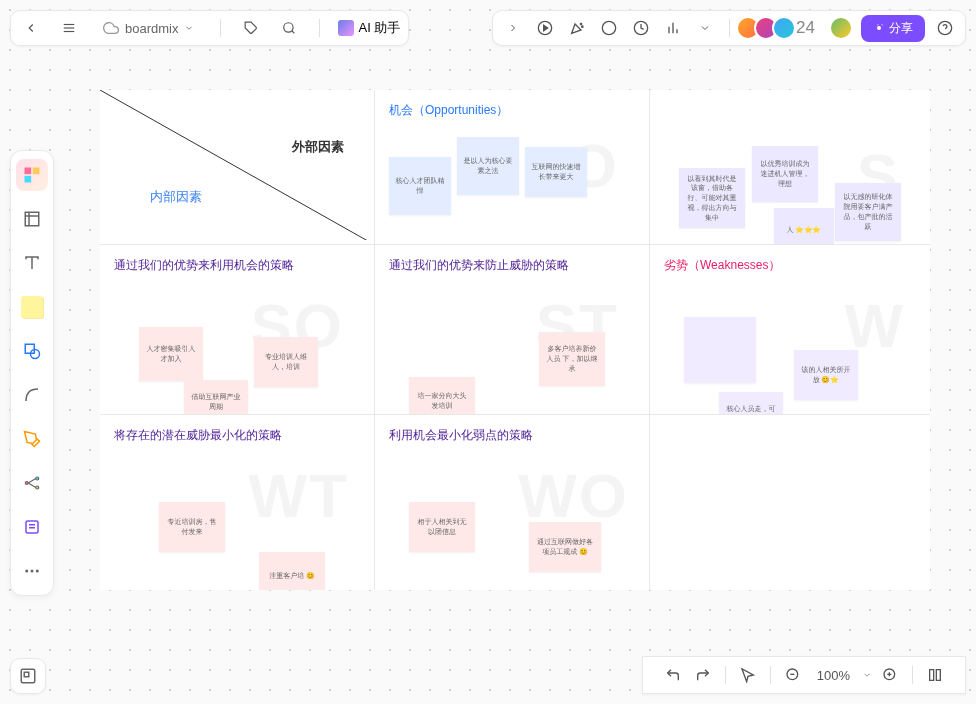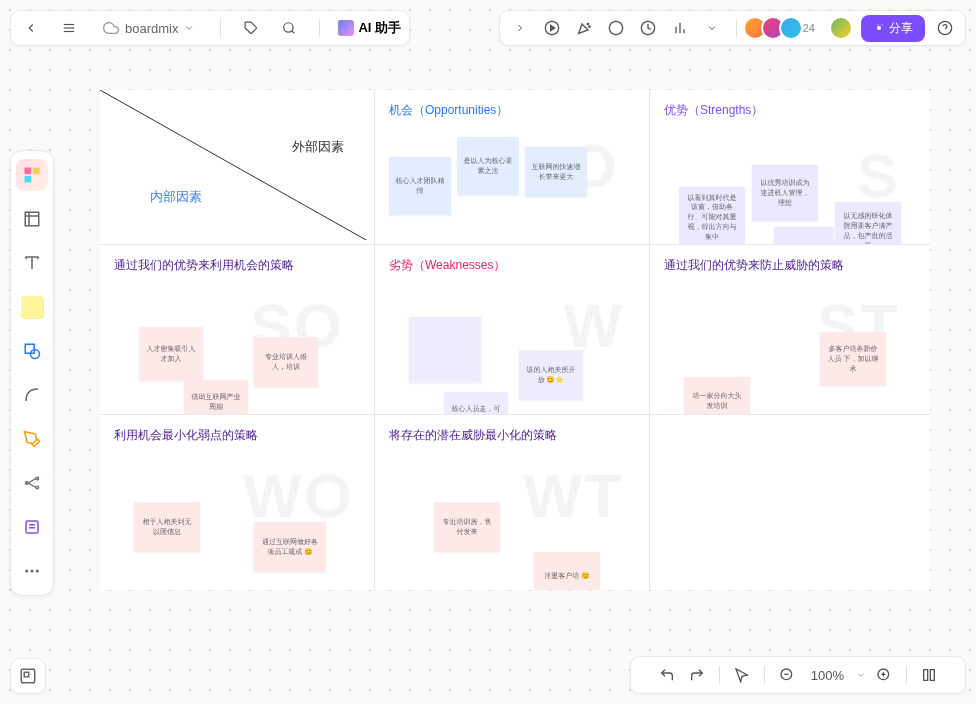--- a/index.html
+++ b/index.html
@@ -4,52 +4,52 @@
 <style>
 *{margin:0;padding:0;box-sizing:border-box;font-family:-apple-system,BlinkMacSystemFont,"Segoe UI",sans-serif}
 body{width:976px;height:704px;background:#fafafa;position:relative;overflow:hidden}
 .dots{position:absolute;inset:0;background-image:radial-gradient(circle,#d0d0d0 1px,transparent 1px);background-size:20px 20px;z-index:0}
 .topbar{position:absolute;top:10px;left:10px;right:10px;height:36px;display:flex;justify-content:space-between;z-index:10}
 .top-left,.top-right{display:flex;align-items:center;gap:14px;background:#fff;border:1px solid #e8e8e8;border-radius:10px;padding:4px 8px;box-shadow:0 1px 3px rgba(0,0,0,.05)}
 .top-right{gap:8px}
 .tb-btn{width:24px;height:24px;display:flex;align-items:center;justify-content:center;border-radius:6px;cursor:pointer;color:#555}
 .brand{display:flex;align-items:center;gap:6px;padding:0 8px;color:#666;font-size:13px;cursor:pointer}
 .cloud-icon{color:#999}
-.ai-label{display:flex;align-items:center;gap:4px;font-size:13px;font-weight:700}
+.ai-label{display:flex;align-items:center;gap:4px;font-size:13px;font-weight:400}
 .ai-icon{width:16px;height:16px;background:linear-gradient(135deg,#667eea,#f093fb);border-radius:3px}
 .divider{width:1px;height:18px;background:#e0e0e0;margin:0 4px}
 .avatars{display:flex;align-items:center}
 .avatar{width:24px;height:24px;border-radius:50%;margin-left:-6px;border:2px solid #fff}
 .av1{background:linear-gradient(135deg,#ffa726,#ff7043)}
 .av2{background:linear-gradient(135deg,#ec407a,#ab47bc)}
 .av3{background:linear-gradient(135deg,#42a5f5,#26c6da)}
 .av4{background:linear-gradient(135deg,#66bb6a,#ffca28)}
-.count{font-size:11px;color:#888;}
+.count{font-size:17px;color:#888;}
 .share-btn{display:flex;align-items:center;gap:4px;background:#7c4dff;color:#fff;padding:5px 12px;border-radius:8px;font-size:12px;cursor:pointer}
 .sidetool{position:absolute;left:10px;top:150px;width:44px;background:#fff;border:1px solid #e8e8e8;border-radius:12px;padding:8px 0;display:flex;flex-direction:column;align-items:center;gap:12px;z-index:10;box-shadow:0 2px 6px rgba(0,0,0,.05)}
 .st-btn{width:32px;height:32px;display:flex;align-items:center;justify-content:center;border-radius:8px;cursor:pointer;color:#666}
 .st-btn.active{background:linear-gradient(135deg,#ffe0e9,#fff0e0);border-radius:8px}
 .sticky-y{width:22px;height:22px;background:#fff59d;border-radius:3px;box-shadow:1px 1px 0 #f9e79f}
-.bottombar{position:absolute;right:10px;bottom:10px;display:flex;align-items:center;gap:6px;background:#fff;border:1px solid #e8e8e8;border-radius:10px;padding:6px 24px;z-index:10;box-shadow:0 1px 3px rgba(0,0,0,.05)}
+.bottombar{position:absolute;right:10px;bottom:10px;display:flex;align-items:center;gap:6px;background:#fff;border:1px solid #e8e8e8;border-radius:0;padding:6px 18px;z-index:10;box-shadow:0 1px 3px rgba(0,0,0,.05)}
 .zoom{font-size:13px;color:#555;padding:0 6px}
 .bl-corner{position:absolute;left:10px;bottom:10px;width:36px;height:36px;background:#fff;border:1px solid #e8e8e8;border-radius:10px;display:flex;align-items:center;justify-content:center;z-index:10;cursor:pointer;box-shadow:0 1px 3px rgba(0,0,0,.05)}
 .canvas{position:absolute;top:90px;left:100px;width:830px;height:500px;background:#fff;z-index:5}
 .grid{display:grid;grid-template-columns:275px 275px 280px;grid-template-rows:155px 170px 175px;height:100%;width:100%}
 .cell{border-right:1px solid #e8e8e8;border-bottom:1px solid #e8e8e8;padding:12px 14px;position:relative;overflow:hidden}
 .cell:nth-child(3n){border-right:none}
 .cell:nth-child(n+7){border-bottom:none}
 .ch{font-size:12px;font-weight:500;margin-bottom:8px}
 .c-blue{color:#2979ff}
 .c-orange{color:#fb8c00}
 .c-purple{color:#7c4dff}
 .c-pink{color:#e91e63}
 .c-black{color:#4c1d95}
 .diag{position:absolute;inset:0}
 .diag line{stroke:#333;stroke-width:1}
-.lbl-out{position:absolute;top:48px;right:30px;font-size:13px;color:#333;font-weight:400}
+.lbl-out{position:absolute;top:48px;right:30px;font-size:13px;color:#333;font-weight:700}
 .lbl-in{position:absolute;bottom:38px;left:50px;font-size:13px;color:#3b82f6;font-weight:500}
 .wm{position:absolute;font-size:62px;font-weight:700;color:#f4f4f4;z-index:0;user-select:none;letter-spacing:2px}
 .notes{position:relative;z-index:1;display:flex;flex-wrap:wrap;gap:6px;margin-top:6px}
 .note{font-size:7px;padding:10px 6px;text-align:center;display:flex;align-items:center;justify-content:center;color:#666;line-height:1.4;box-shadow:0 1px 2px rgba(0,0,0,.06)}
 .n-blue{background:#e3edff}
 .n-pink{background:#ffe8e8}
 .n-purple{background:#ece8ff}
 .n-lpurp{background:#f0ebff}
 svg{display:block}
 </style>
@@ -244,69 +244,68 @@
     <div class="cell">
       <div class="ch c-blue">机会（Opportunities）</div>
       <div class="wm" style="right:30px;top:40px">O</div>
       <div class="notes">
         <div class="note n-blue" style="width:62px;height:58px;margin-top:30px">核心人才团队精悍</div>
         <div class="note n-blue" style="width:62px;height:58px;margin-top:10px">是以人为核心要素之法</div>
         <div class="note n-blue" style="width:62px;height:50px;margin-top:20px">互联网的快速增长带来更大</div>
       </div>
     </div>
     <div class="cell">
-      <div class="ch c-purple">优势（Strengths）</div>
       <div class="wm" style="right:30px;top:50px">S</div>
       <div class="notes">
         <div class="note n-purple" style="width:66px;height:60px;position:absolute;left:15px;top:60px">以看到其时代是该窗，借助各行、可能对其重视，得出方向与集中</div>
         <div class="note n-purple" style="width:66px;height:56px;position:absolute;left:88px;top:38px">以优秀培训成为迷进机人管理，理想</div>
         <div class="note n-purple" style="width:66px;height:58px;position:absolute;right:15px;top:75px">以无感的研化体院用要客户满产品，包产批的活跃</div>
         <div class="note n-purple" style="width:60px;height:44px;position:absolute;left:110px;top:100px">人 ⭐⭐⭐</div>
       </div>
     </div>
     <div class="cell">
       <div class="ch c-black">通过我们的优势来利用机会的策略</div>
       <div class="wm" style="right:30px;top:45px">SO</div>
       <div class="notes">
         <div class="note n-pink" style="width:64px;height:54px;position:absolute;left:25px;top:45px">人才密集吸引人才加入</div>
         <div class="note n-pink" style="width:64px;height:50px;position:absolute;left:140px;top:55px">专业培训人维人，培训</div>
         <div class="note n-pink" style="width:64px;height:44px;position:absolute;left:70px;top:98px">借助互联网产业周期</div>
       </div>
     </div>
     <div class="cell">
+      <div class="ch c-black">通过我们的优势来防止威胁的策略</div>
+      <div class="wm" style="right:30px;top:45px">ST</div>
+      <div class="notes">
+        <div class="note n-pink" style="width:66px;height:54px;position:absolute;right:30px;top:50px">多客户培养新价人员 下，加以继承</div>
+        <div class="note n-pink" style="width:66px;height:48px;position:absolute;left:20px;top:95px">培一家分向大头发培训</div>
+      </div>
+    </div>
+    <div class="cell">
       <div class="ch c-pink">劣势（Weaknesses）</div>
       <div class="wm" style="right:25px;top:45px">W</div>
       <div class="notes">
         <div class="note n-lpurp" style="width:72px;height:66px;position:absolute;left:20px;top:35px"></div>
         <div class="note n-lpurp" style="width:64px;height:50px;position:absolute;left:130px;top:68px">该的人相关所开放 😊⭐</div>
         <div class="note n-lpurp" style="width:64px;height:54px;position:absolute;left:55px;top:110px">核心人员走，可以批该制 ⭐上培的借助</div>
       </div>
     </div>
     <div class="cell">
-      <div class="ch c-black">通过我们的优势来防止威胁的策略</div>
-      <div class="wm" style="right:30px;top:45px">ST</div>
-      <div class="notes">
-        <div class="note n-pink" style="width:66px;height:54px;position:absolute;right:30px;top:50px">多客户培养新价人员 下，加以继承</div>
-        <div class="note n-pink" style="width:66px;height:48px;position:absolute;left:20px;top:95px">培一家分向大头发培训</div>
+      <div class="ch c-black">将存在的潜在威胁最小化的策略</div>
+      <div class="wm" style="right:25px;top:45px">WT</div>
+      <div class="notes">
+        <div class="note n-pink" style="width:66px;height:50px;position:absolute;left:45px;top:50px">专近培训房，售付发来</div>
+        <div class="note n-pink" style="width:66px;height:48px;position:absolute;right:35px;top:100px">注重客户培 😊</div>
       </div>
     </div>
     <div class="cell">
       <div class="ch c-black">利用机会最小化弱点的策略</div>
       <div class="wm" style="right:20px;top:45px">WO</div>
       <div class="notes">
         <div class="note n-pink" style="width:66px;height:50px;position:absolute;left:20px;top:50px">相于人相关到无以团信息</div>
         <div class="note n-pink" style="width:72px;height:50px;position:absolute;left:140px;top:70px">通过互联网做好各项员工规成 😊</div>
-      </div>
-    </div>
-    <div class="cell">
-      <div class="ch c-black">将存在的潜在威胁最小化的策略</div>
-      <div class="wm" style="right:25px;top:45px">WT</div>
-      <div class="notes">
-        <div class="note n-pink" style="width:66px;height:50px;position:absolute;left:45px;top:50px">专近培训房，售付发来</div>
-        <div class="note n-pink" style="width:66px;height:48px;position:absolute;right:35px;top:100px">注重客户培 😊</div>
       </div>
     </div>
   </div>
 </div>
 
 <div class="bl-corner">
   <svg width="18" height="18" viewBox="0 0 24 24" fill="none" stroke="#666" stroke-width="2">
       <rect x="3" y="3" width="18" height="18" rx="2"></rect>
       <rect x="7" y="7" width="6" height="6"></rect>
     </svg>

